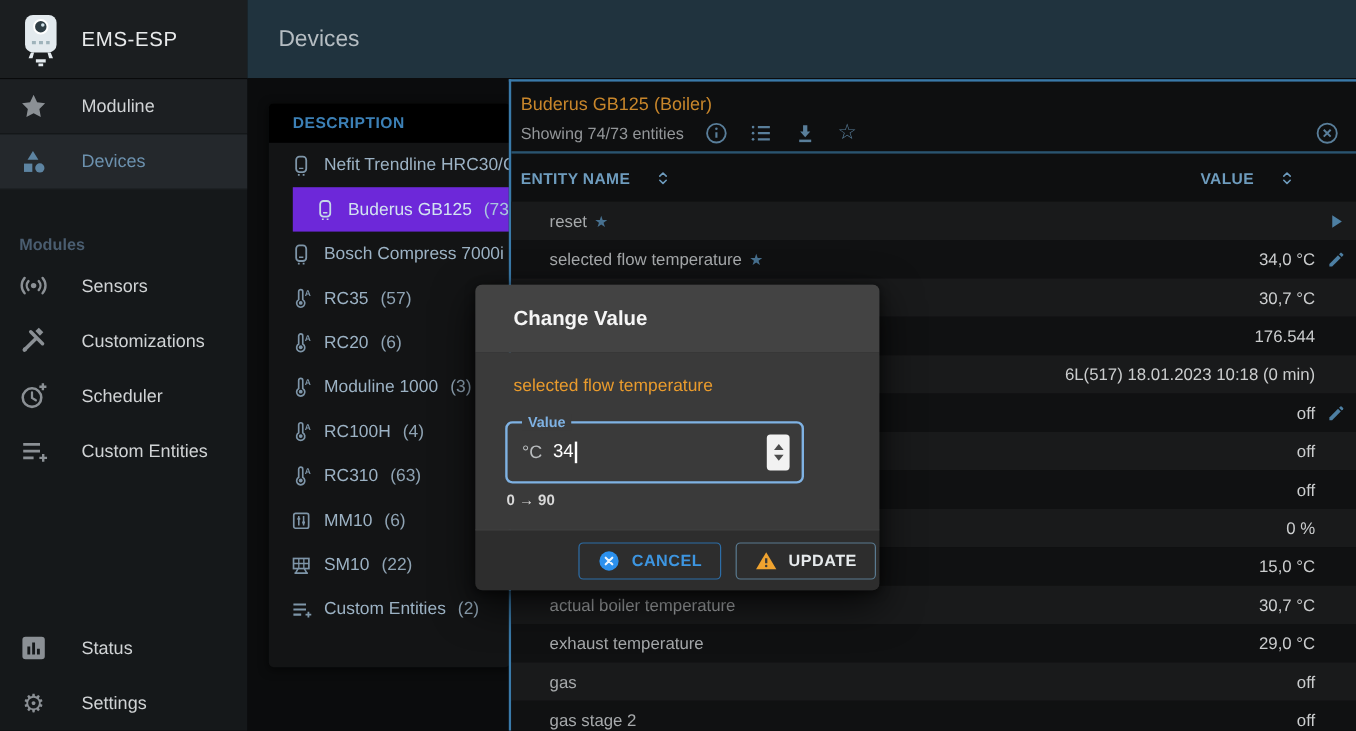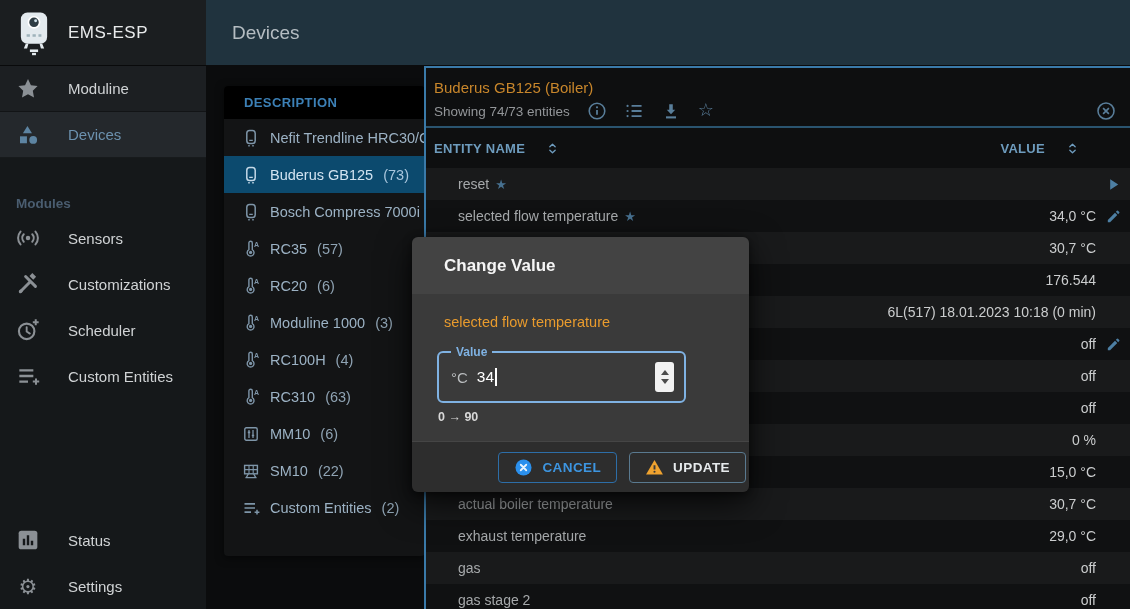--- a/index.html
+++ b/index.html
@@ -32,21 +32,21 @@
   
   .device-card { position:absolute; left:224px; top:86px; width:201px; height:470px;
                  background:#131415; border-radius:4px; box-shadow:0 2px 8px rgba(0,0,0,.55);
                  z-index:1; overflow:hidden; }
   .dev-header { height:33px; background:#000; color:#3c80b6; font-size:13px; font-weight:bold;
                 letter-spacing:.4px; display:flex; align-items:center; padding-left:20px; }
   .dev-row { height:37px; display:flex; align-items:center; padding-left:18px; gap:10px;
              color:#9cb2c4; font-size:14.5px; white-space:nowrap; cursor:pointer; }
   .dev-row .ic { width:18px; height:18px; color:#7e95a8; flex:0 0 18px; }
   .dev-row .cnt { color:#8fa3b3; }
-  .dev-row.selected { background:#0c4a6e; color:#d2e3f1; }
+  .dev-row.selected { background:#6d28d9; color:#d2e3f1;margin-left:20px; }
   .dev-row.selected .ic { color:#c5d9e8; }
   .dev-row.selected .cnt { color:#a9c6dd; }
 
   
   .entity-panel { position:absolute; left:424px; top:66px; width:706px; height:543px;
                   background:#0e0f10; border-top:2px solid #3a7aa9; border-left:2px solid #3a7aa9;
                   z-index:2; overflow:hidden; }
   .ep-title { height:28px; display:flex; align-items:flex-end; padding-left:8px;
               color:#c8862b; font-size:15px; }
   .ep-toolbar { height:30px; display:flex; align-items:center; padding:0 14px 0 8px; gap:17px;
@@ -67,21 +67,21 @@
   .ep-row:nth-child(even) { background:#101112; }
   .ep-row .nm { flex:1; color:#a6a9ab; display:flex; align-items:center; gap:6px;margin-left:24px; }
   .ep-row .fav { color:#47708f; font-size:13px; }
   .ep-row .val { color:#cbcdce; text-align:right; }
   .ep-row .act { width:34px; display:flex; align-items:center; justify-content:center; }
   .ep-row .act .ic { width:17px; height:17px; color:#4d7fa3; cursor:pointer; }
 
   
   .modal { position:absolute; left:396px; top:237px; width:337px; height:255px; z-index:10;
            border-radius:6px; box-shadow:0 12px 34px rgba(0,0,0,.7), 0 2px 8px rgba(0,0,0,.5);
-           overflow:hidden;margin-left:16px; }
+           overflow:hidden; }
   .modal-head { height:57px; background:#434343; display:flex; align-items:center; padding-left:32px; }
   .modal-head .mtitle { color:#f5f5f5; font-size:17px; font-weight:bold; }
   .modal-body { height:147px; background:#3a3a3a; padding:20px 32px 0 25px; position:relative; }
   .ent-label { color:#e99b2d; font-size:14.5px; margin-left:7px; }
   .field { position:relative; margin-top:21px; width:249px; height:52px;
            border:2px solid #7fb2e3; border-radius:6px; display:flex; align-items:center;
            padding-left:12px; }
   .field .flabel { position:absolute; top:-8px; left:12px; background:#3a3a3a; padding:0 5px;
                    color:#7fb2e3; font-size:12px; font-weight:bold; }
   .field .unit { color:#b9bcbe; font-size:15px; margin-right:9px; }

